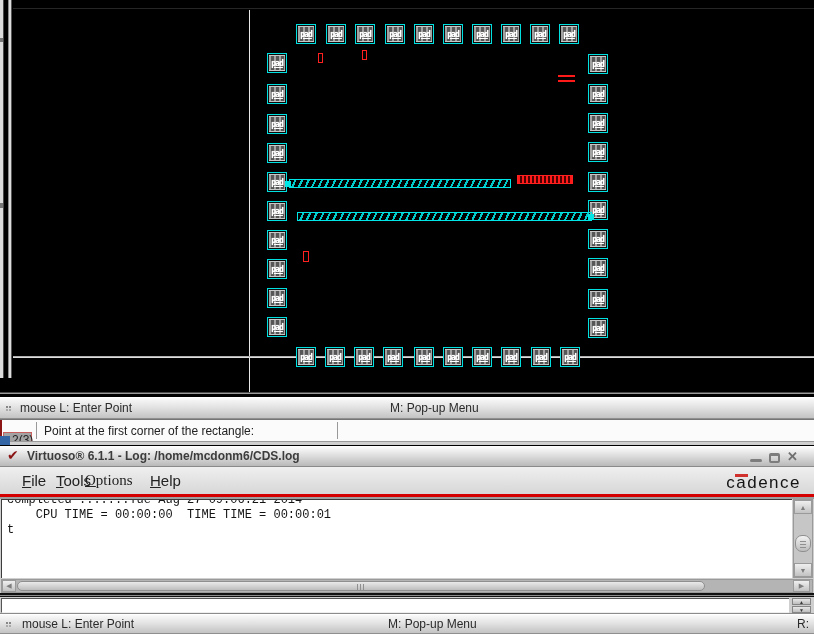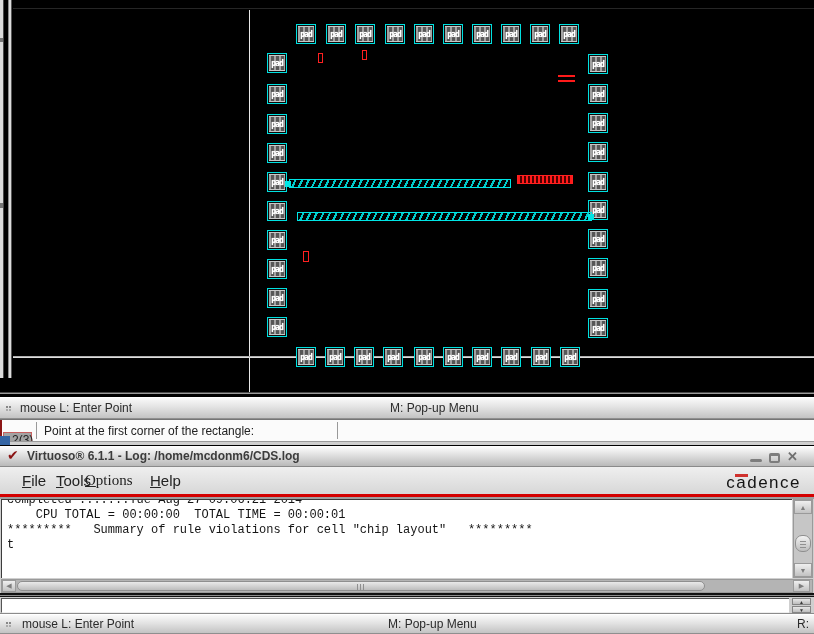--- a/index.html
+++ b/index.html
@@ -19,21 +19,21 @@
             background:linear-gradient(#9a9a9a,#f5f5f5); }
   .frame-b1 { position:absolute; left:0; right:0; top:392px; height:1px; background:#4a4a4a; }
   .frame-b2 { position:absolute; left:0; right:0; top:393px; height:1px; background:#9b9b9b; }
 
   .pad { position:absolute; width:20px; height:20px; border:1px solid #00e0e0; background:#0a0a0a; }
   .pad::before { content:""; position:absolute; inset:1px;
       background:repeating-linear-gradient(90deg,#a2a2a2 0 2px,#565656 2px 5px);
       border-top:1px solid #c8c8c8; border-bottom:1px solid #c8c8c8; }
   .pad-txt { position:absolute; inset:0; display:flex; align-items:center; justify-content:center;
       font:700 8px "DejaVu Sans Mono", monospace; color:#fff; letter-spacing:-1px;
-      text-shadow:0 0 1px #fff; }
+      text-shadow:0 0 1px #fff;text-decoration:underline; }
   .trace { position:absolute; border:1px solid #00e5e5;
       background:repeating-linear-gradient(115deg, rgba(0,0,0,0) 0 4px, #00c9c9 4px 6px); }
   .nub { position:absolute; background:#00e5e5; }
   .red-striped { position:absolute; border:1px solid #ff2020;
       background:repeating-linear-gradient(90deg,#ff1a1a 0 2px,#4d0000 2px 4px); }
   .red-marker { position:absolute; border:1px solid #ff2020; background:transparent; }
   .red-eq { position:absolute; height:2px; background:#ff1a1a; }
 
   
   .statusbar { position:absolute; left:0; right:0; height:22px;
@@ -297,22 +297,21 @@
     <span class="menu-item menu-label" style="left: 85px; font-family: Liberation Serif, serif;"><u>O</u>ptions</span>
     <span class="menu-item menu-label" style="left: 150px;"><u>H</u>elp</span>
   </div>
   <div class="brand"><span>c</span><span class="brand-a">a</span><span>dence</span></div>
   <div class="redline"></div>
   <div class="redline-shadow"></div>
 
   <div class="log-area">
     <div class="log-lines" id="log-lines">
         <div class="log-line">completed .......Tue Aug 27 09:06:21 2014</div>
-        <div class="log-line">    CPU TOTAL = 00:00:00  TOTAL TIME = 00:00:01</div>
-        <div class="log-line">*********   Summary of rule violations for cell "chip layout"   *********</div>
+        <div class="log-line">    CPU TIME = 00:00:00  TIME TIME = 00:00:01</div>
         <div class="log-line">t</div>
       </div>
   </div>
 
   <div class="vscroll">
     <div class="scrollbtn vs-up">▲</div>
     <div class="vthumb"></div>
     <div class="scrollbtn vs-down">▼</div>
   </div>
   <div class="hscroll">

